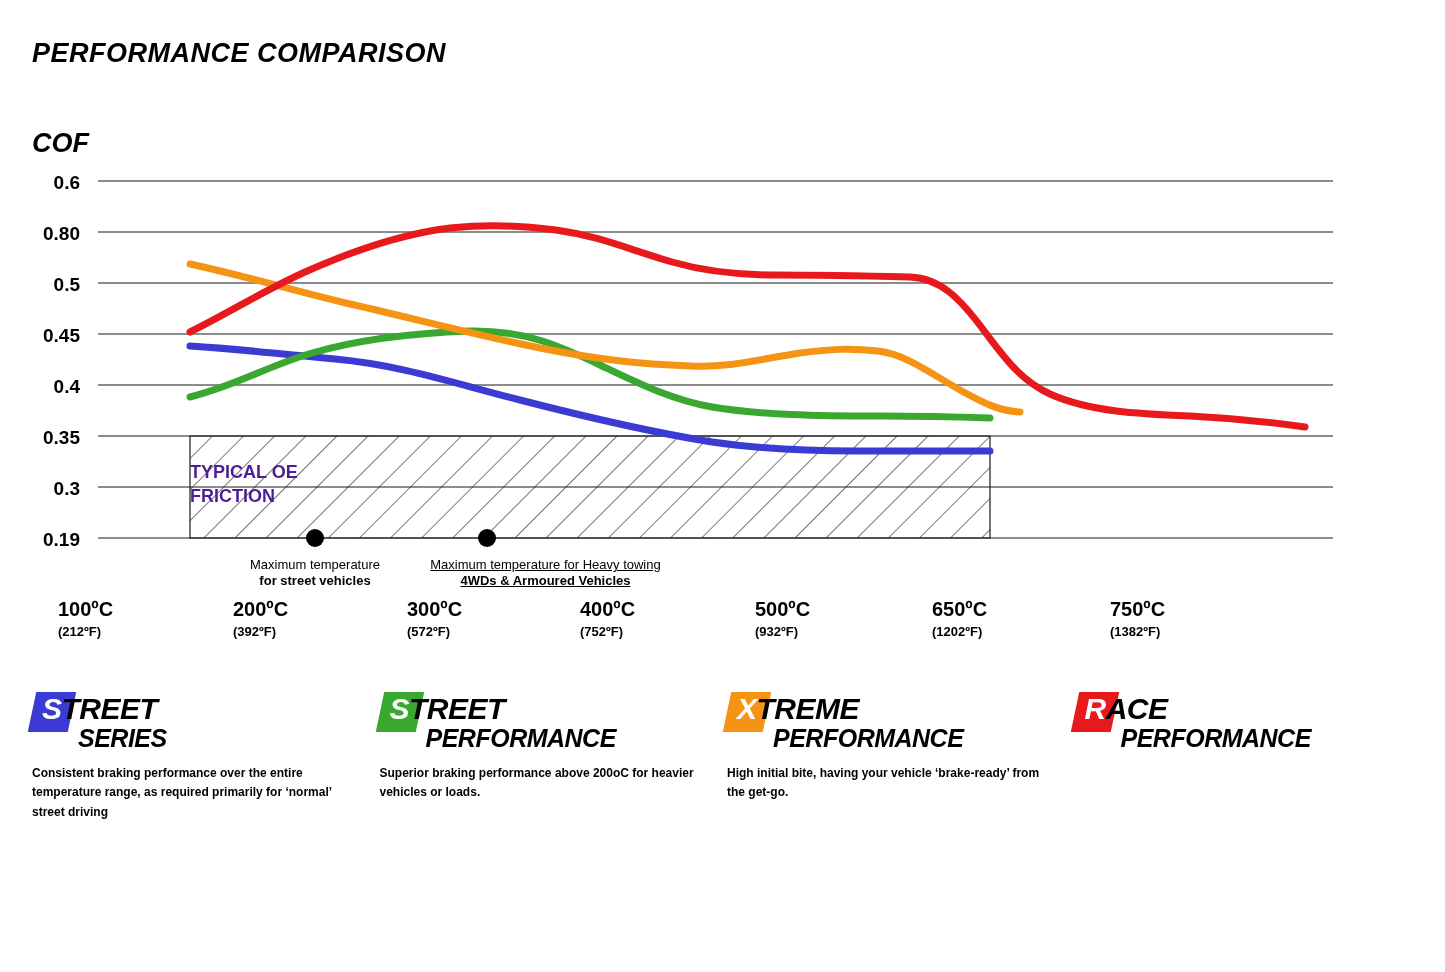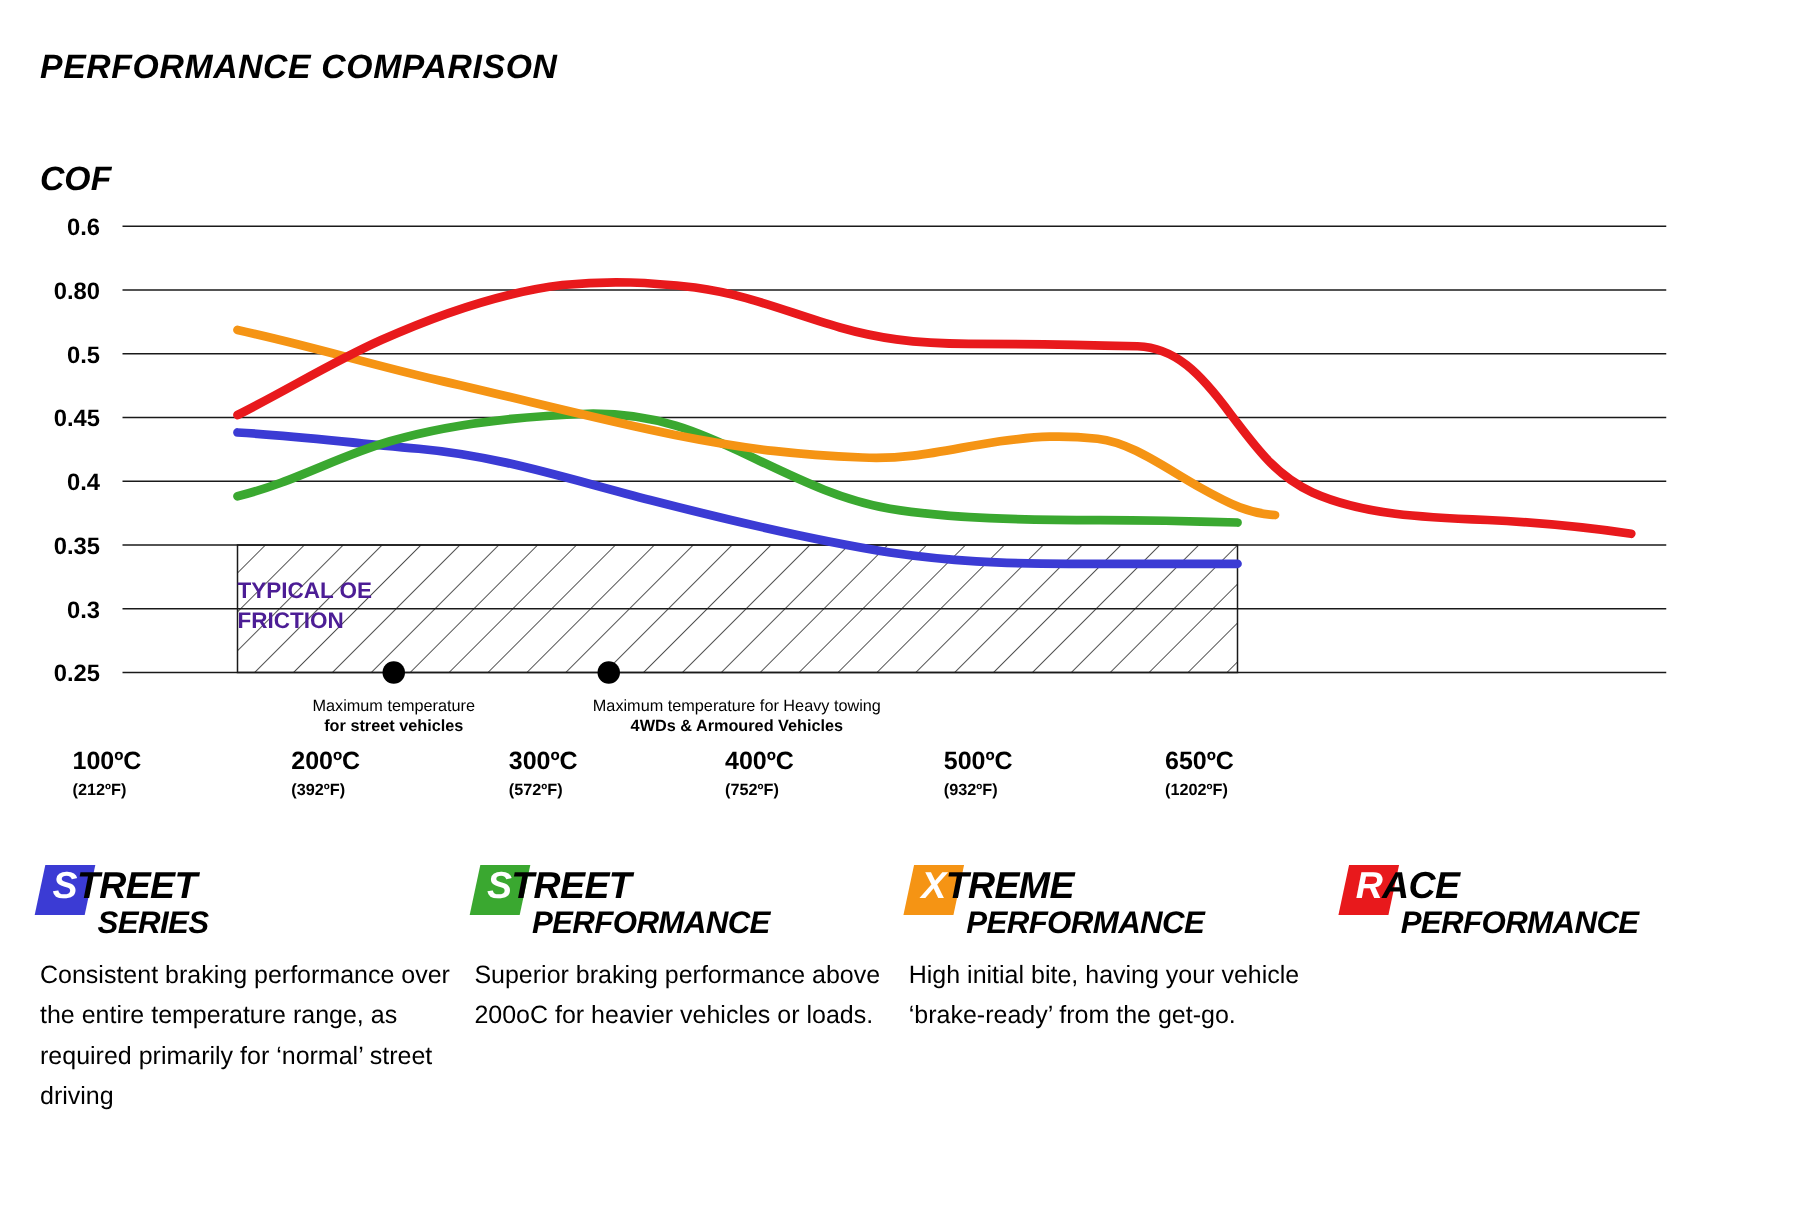--- a/index.html
+++ b/index.html
@@ -147,43 +147,43 @@
     position: absolute;
     left: 46px;
     top: 38px;
     font-size: 25px;
     font-weight: bold;
     font-style: italic;
     color: #000;
     letter-spacing: -0.5px;
   }
   .desc {
-    font-size: 20px;
-    font-weight: normal;
+    font-size: 12px;
+    font-weight: bold;
     line-height: 1.62;
   }
 </style>
 </head>
 <body>
 
 <div class="page">
 
   <div class="main-title">PERFORMANCE COMPARISON</div>
   <div class="cof-label">COF</div>
 
   <div class="chart-wrap">
 
     <div class="y-tick" style="left:10px; top:22px;">0.6</div>
     <div class="y-tick" style="left:10px; top:73px;">0.80</div>
     <div class="y-tick" style="left:10px; top:124px;">0.5</div>
     <div class="y-tick" style="left:10px; top:175px;">0.45</div>
     <div class="y-tick" style="left:10px; top:226px;">0.4</div>
     <div class="y-tick" style="left:10px; top:277px;">0.35</div>
     <div class="y-tick" style="left:10px; top:328px;">0.3</div>
-    <div class="y-tick" style="left:10px; top:379px;">0.25</div>
+    <div class="y-tick" style="left:10px; top:379px;">0.19</div>
 
     <svg class="chart-svg" width="1445" height="430" viewBox="0 0 1445 430">
       <defs>
         <pattern id="oehatch" width="22" height="22" patternUnits="userSpaceOnUse" patternTransform="rotate(45)">
           <line x1="0" y1="0" x2="0" y2="22" stroke="#1a1a1a" stroke-width="1.2"></line>
         </pattern>
       </defs>
 
       <g stroke="#1a1a1a" stroke-width="1.1">
         <line x1="98" y1="31" x2="1333" y2="31"></line>
@@ -215,21 +215,21 @@
     <div class="hatch-text" style="left:190px; top:310px;">
       <div>TYPICAL OE</div>
       <div>FRICTION</div>
     </div>
   </div>
 
   <div class="annot" style="left:225px; top:557px; width:180px;">
     <div class="l1">Maximum temperature</div>
     <div class="l2">for street vehicles</div>
   </div>
-  <div class="annot" style="left:437px; top:557px; width:305px;">
+  <div class="annot" style="left:393px; top:557px; width:305px;text-decoration:underline;">
     <div class="l1">Maximum temperature for Heavy towing</div>
     <div class="l2">4WDs &amp; Armoured Vehicles</div>
   </div>
 
   <div class="x-labels">
     <div class="x-tick" style="left:58px;">
       <div class="deg">100ºC</div>
       <div class="f">(212ºF)</div>
     </div>
     <div class="x-tick" style="left:233px;">
@@ -244,20 +244,24 @@
       <div class="deg">400ºC</div>
       <div class="f">(752ºF)</div>
     </div>
     <div class="x-tick" style="left:755px;">
       <div class="deg">500ºC</div>
       <div class="f">(932ºF)</div>
     </div>
     <div class="x-tick" style="left:932px;">
       <div class="deg">650ºC</div>
       <div class="f">(1202ºF)</div>
+    </div>
+    <div class="x-tick" style="left:1110px;">
+      <div class="deg">750ºC</div>
+      <div class="f">(1382ºF)</div>
     </div>
   </div>
 
   <div class="products">
 
     <div class="product">
       <div class="logo">
         <div class="badge" style="background:#3b3bd4;"></div>
         <div class="word1">
           <span style="color:#fff;">S</span><span>TREET</span>

